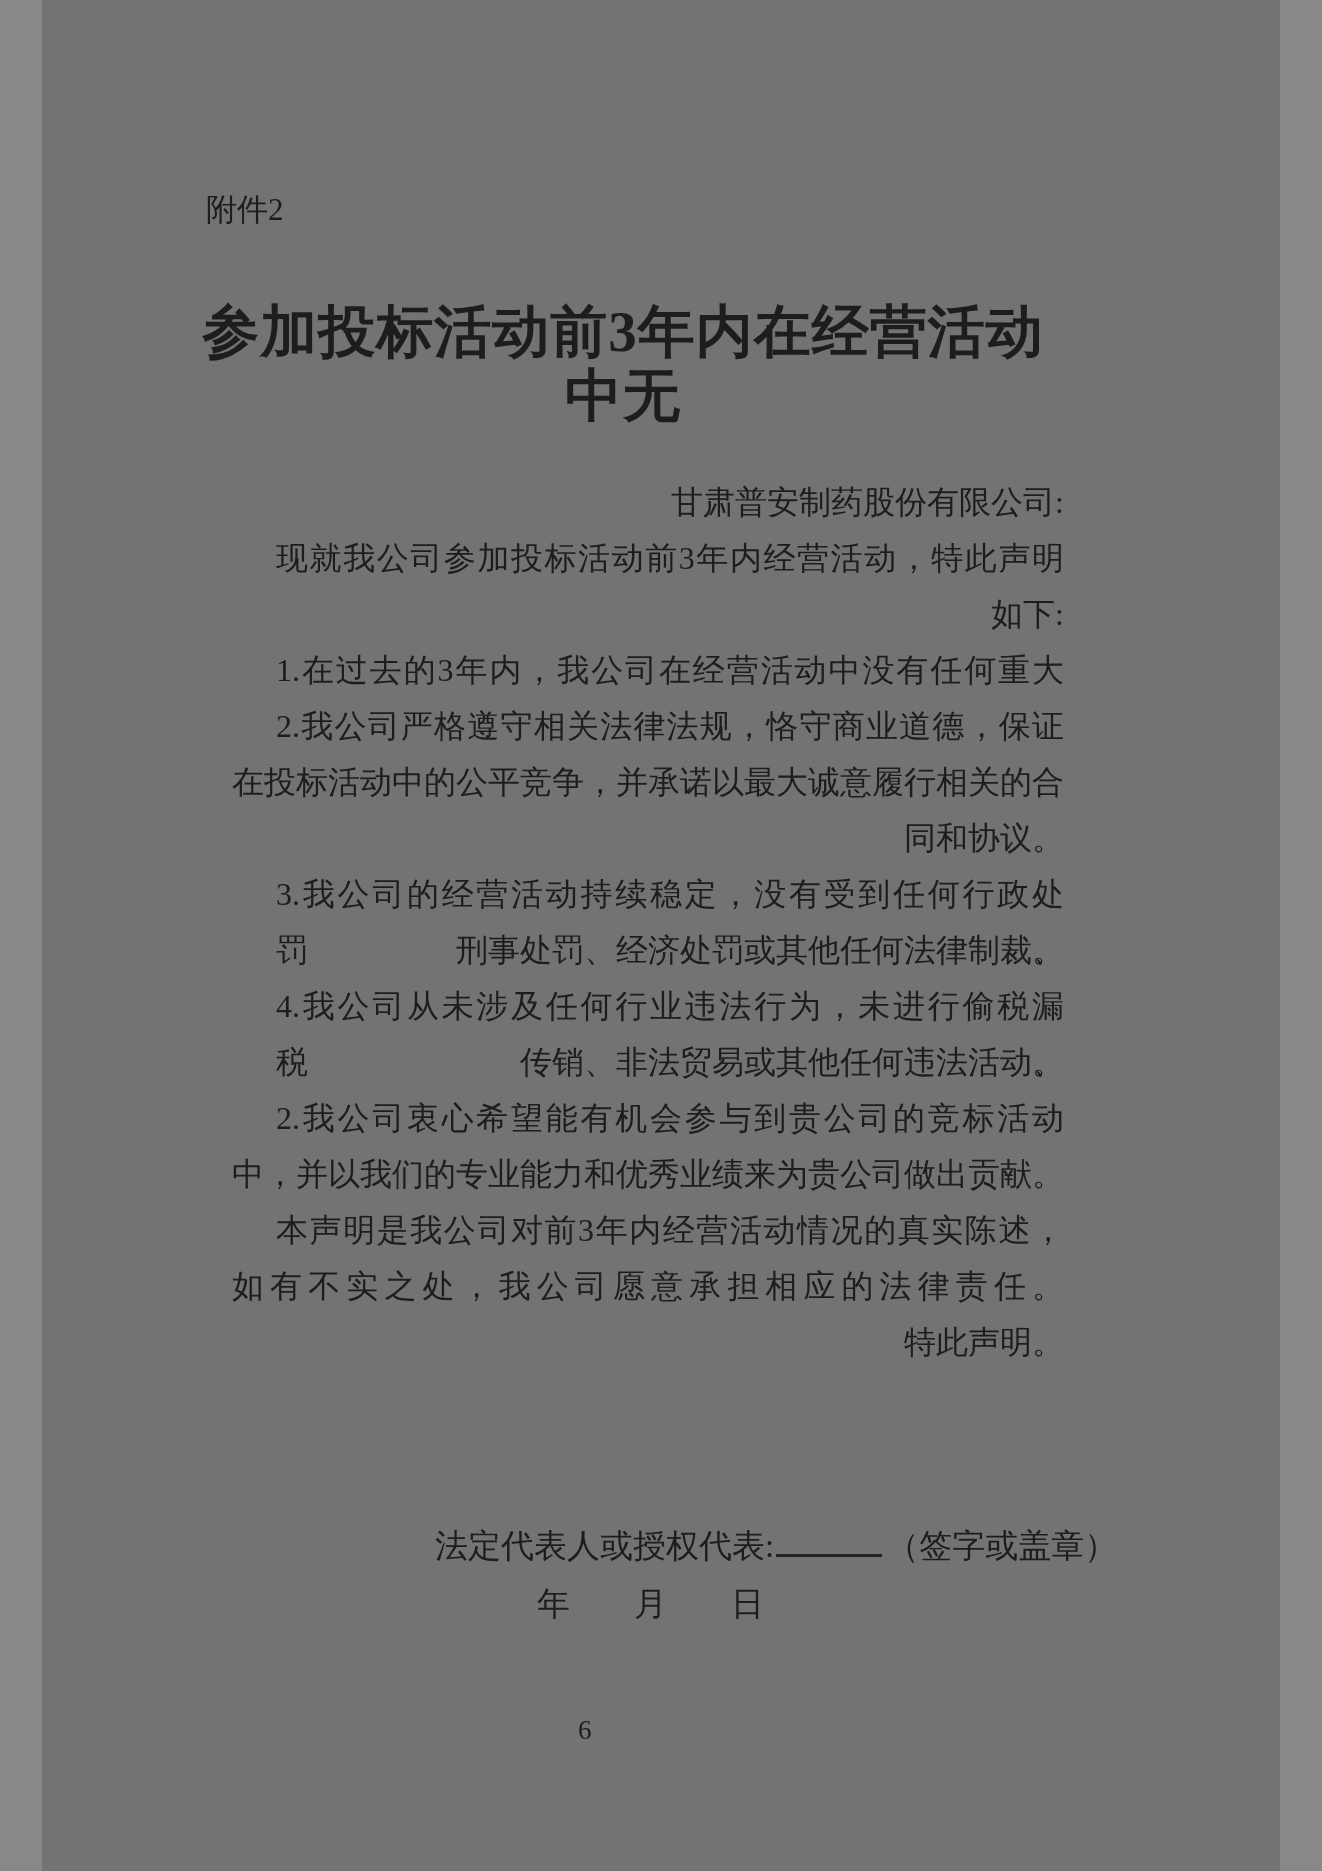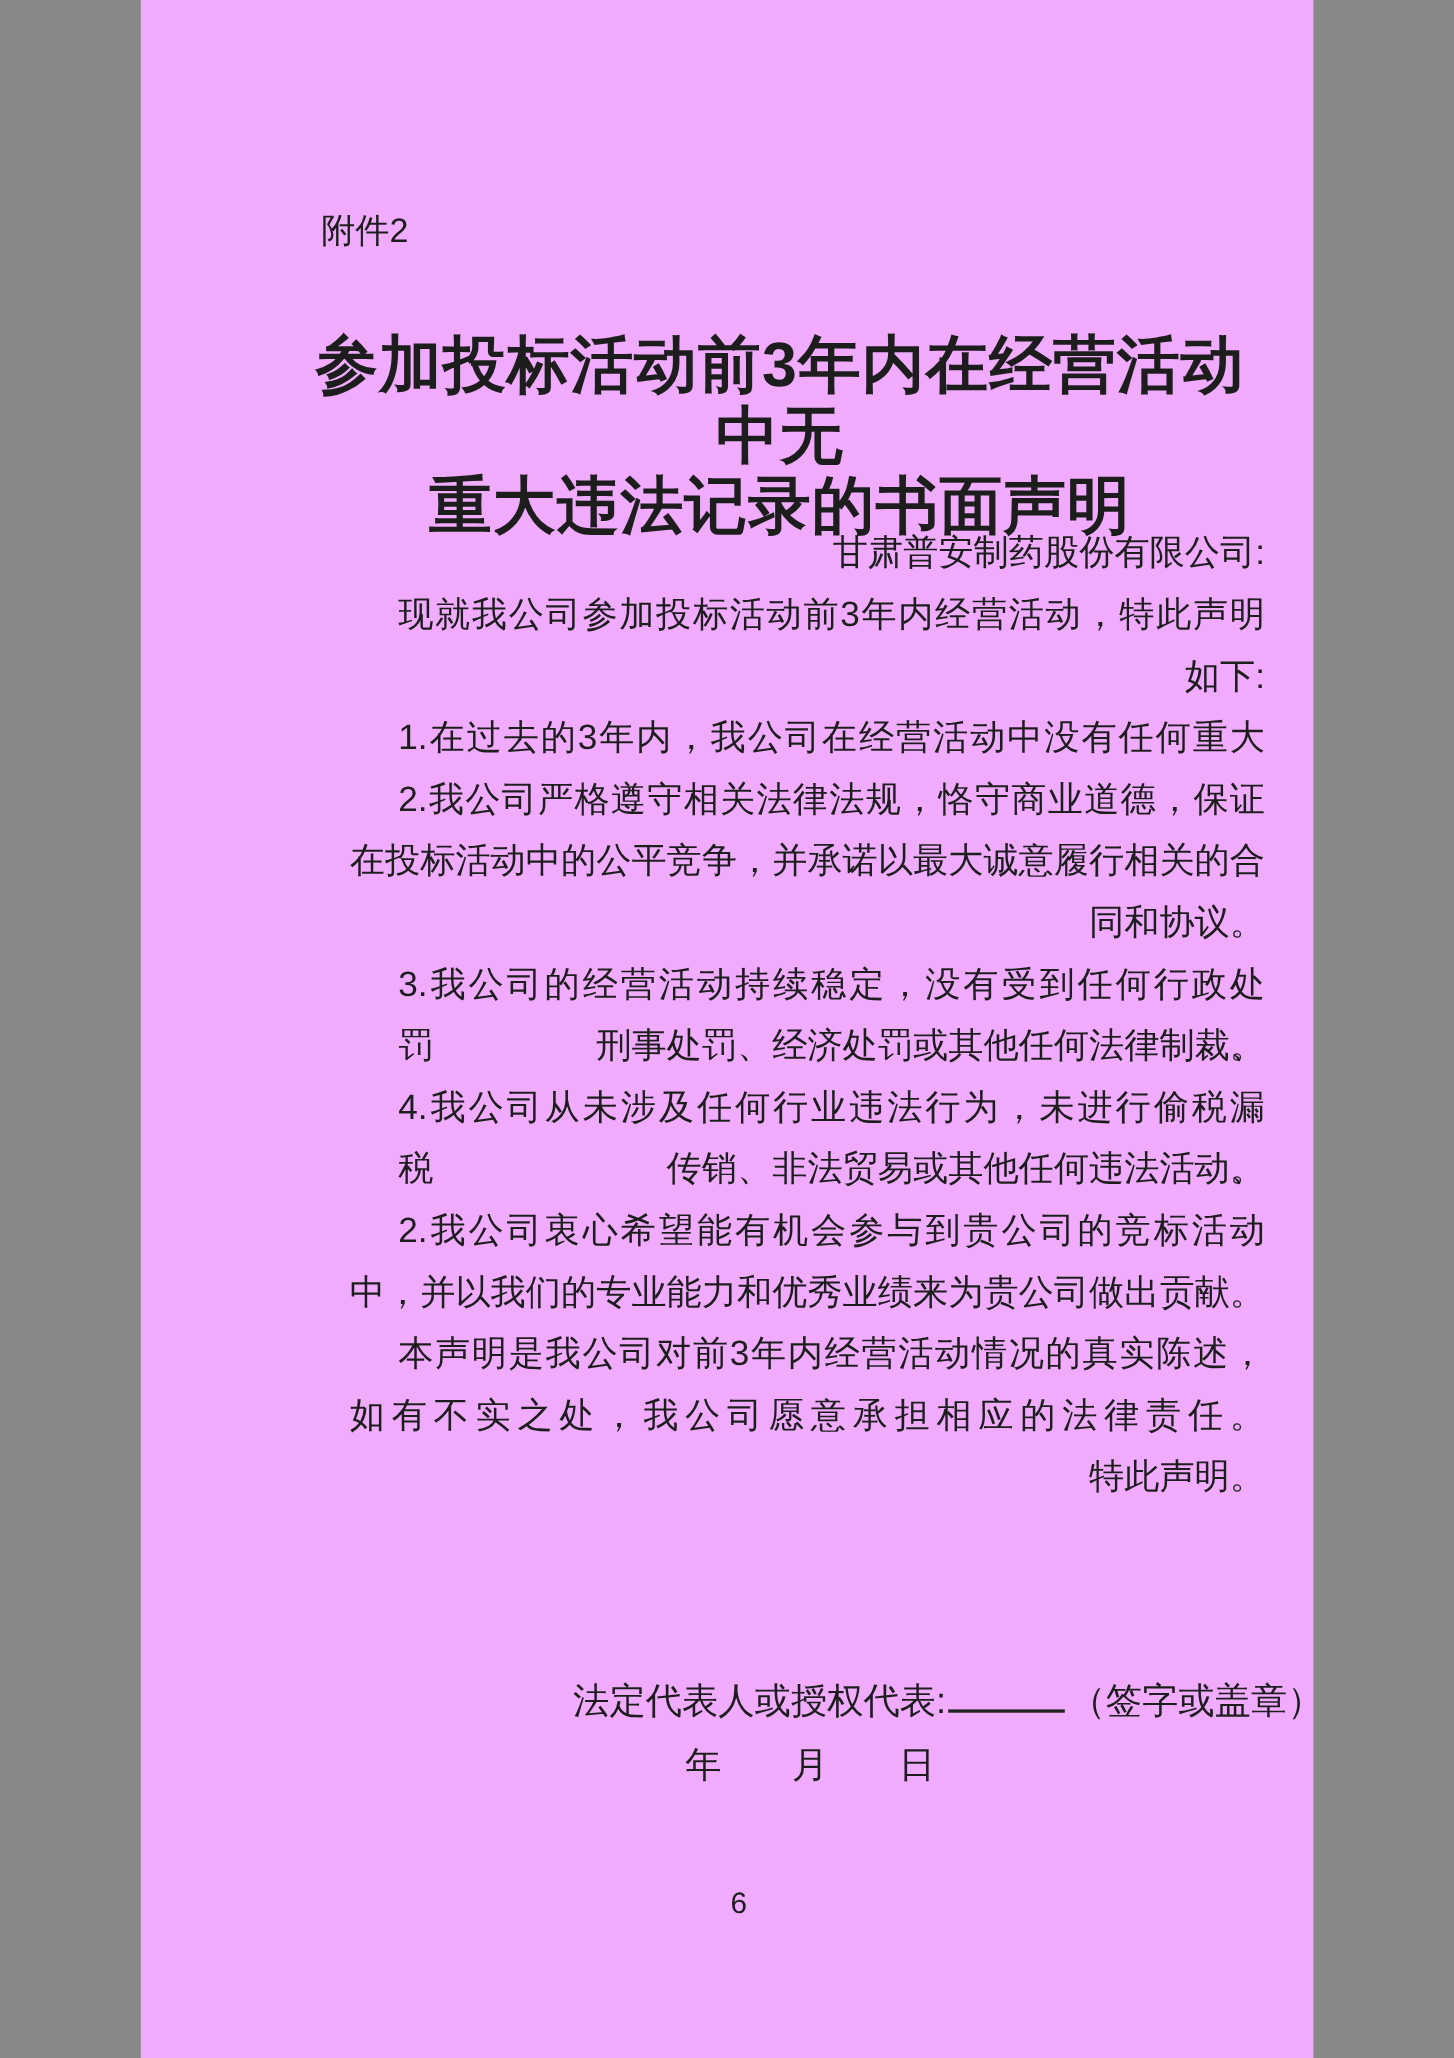--- a/index.html
+++ b/index.html
@@ -1,20 +1,20 @@
 <!DOCTYPE html>
 <html><head>
 <meta charset="utf-8">
 <style>
   html,body{margin:0;padding:0;background:#888;}
   .page{
     position:relative;
-    width:1066px;height:1871px;
-    background:#f0abfc;
-    font-family:Liberation Sans, sans-serif;
+    width:1238px;height:1871px;
+    background:#737373;
+    font-family:Liberation Serif, serif;
     color:#1d1d1d;
     overflow:hidden;
     margin:0 auto;
   }
   .attachment{
     position:absolute;left:164px;top:190px;
     font-size:31px;line-height:40px;font-weight:500;
   }
   .title{
     position:absolute;left:151px;top:300px;width:860px;
@@ -59,21 +59,20 @@
 </style>
 </head>
 <body>
 
 <div class="page">
 
   <div class="attachment">附件2</div>
 
   <h1 class="title">
     <span class="tl">参加投标活动前3年内在经营活动中无</span>
-    <span class="tl">重大违法记录的书面声明</span>
   </h1>
 
   <div class="doc-body">
     <div class="bline">甘肃普安制药股份有限公司:</div>
     <div class="bline ind full">现就我公司参加投标活动前3年内经营活动，特此声明</div>
     <div class="bline">如下:</div>
     <div class="bline ind full">1.在过去的3年内，我公司在经营活动中没有任何重大</div>
     <div class="bline ind full">2.我公司严格遵守相关法律法规，恪守商业道德，保证</div>
     <div class="bline full">在投标活动中的公平竞争，并承诺以最大诚意履行相关的合</div>
     <div class="bline">同和协议。</div>

